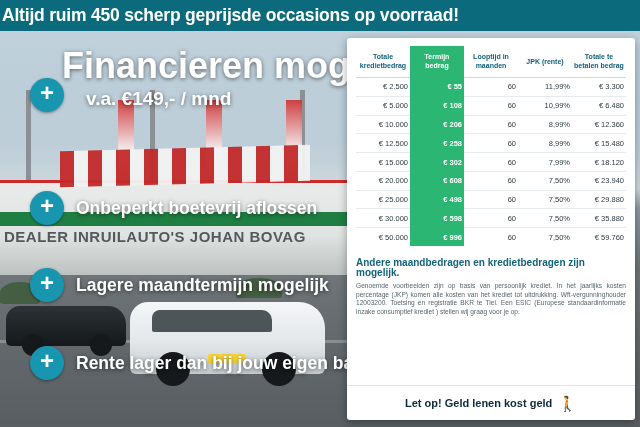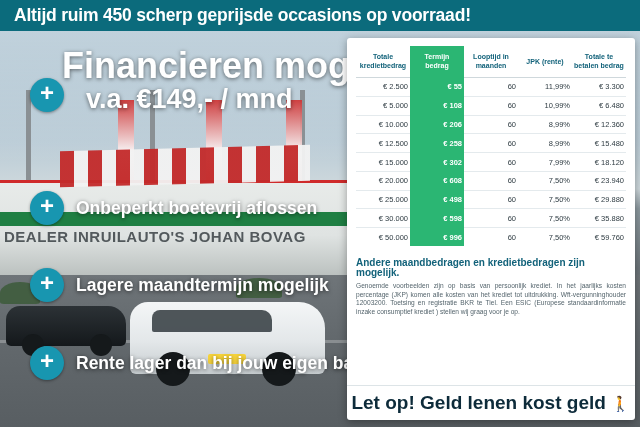--- a/index.html
+++ b/index.html
@@ -167,21 +167,21 @@
   
   #top-banner {
     position: absolute;
     left: 0; top: 0;
     width: 640px;
     height: 31px;
     background: #0b6b7c;
     color: #ffffff;
     display: flex;
     align-items: center;
-    padding-left: 14px;
+    padding-left: 2px;
     box-sizing: border-box;
   }
   #top-banner .txt {
     font-size: 17.5px;
     font-weight: bold;
     letter-spacing: -0.2px;
     white-space: nowrap;
   }
 
   
@@ -201,21 +201,21 @@
   .headline1 {
     color: #ffffff;
     font-size: 36px;
     font-weight: bold;
     line-height: 32px;
     text-shadow: 0 1px 4px rgba(0,0,0,0.55);
     white-space: nowrap;
   }
   .headline2 {
     color: #ffffff;
-    font-size: 27px;
+    font-size: 19px;
     font-weight: bold;
     line-height: 34px;
     text-shadow: 0 1px 4px rgba(0,0,0,0.55);
     padding-left: 24px;
     white-space: nowrap;
   }
 
   .bullet-row {
     position: absolute;
     left: 30px;
@@ -321,21 +321,21 @@
     width: 288px;
     height: 34px;
     border-top: 1px solid #dde4e7;
     display: flex;
     align-items: center;
     justify-content: center;
     gap: 6px;
   }
   .card-footer .ft {
     color: #0d2b3a;
-    font-size: 19px;
+    font-size: 11px;
     font-weight: bold;
     white-space: nowrap;
   }
   .walker {
     font-size: 15px;
     line-height: 1;
     color: #1a1a1a;
   }
 </style>
 </head>

